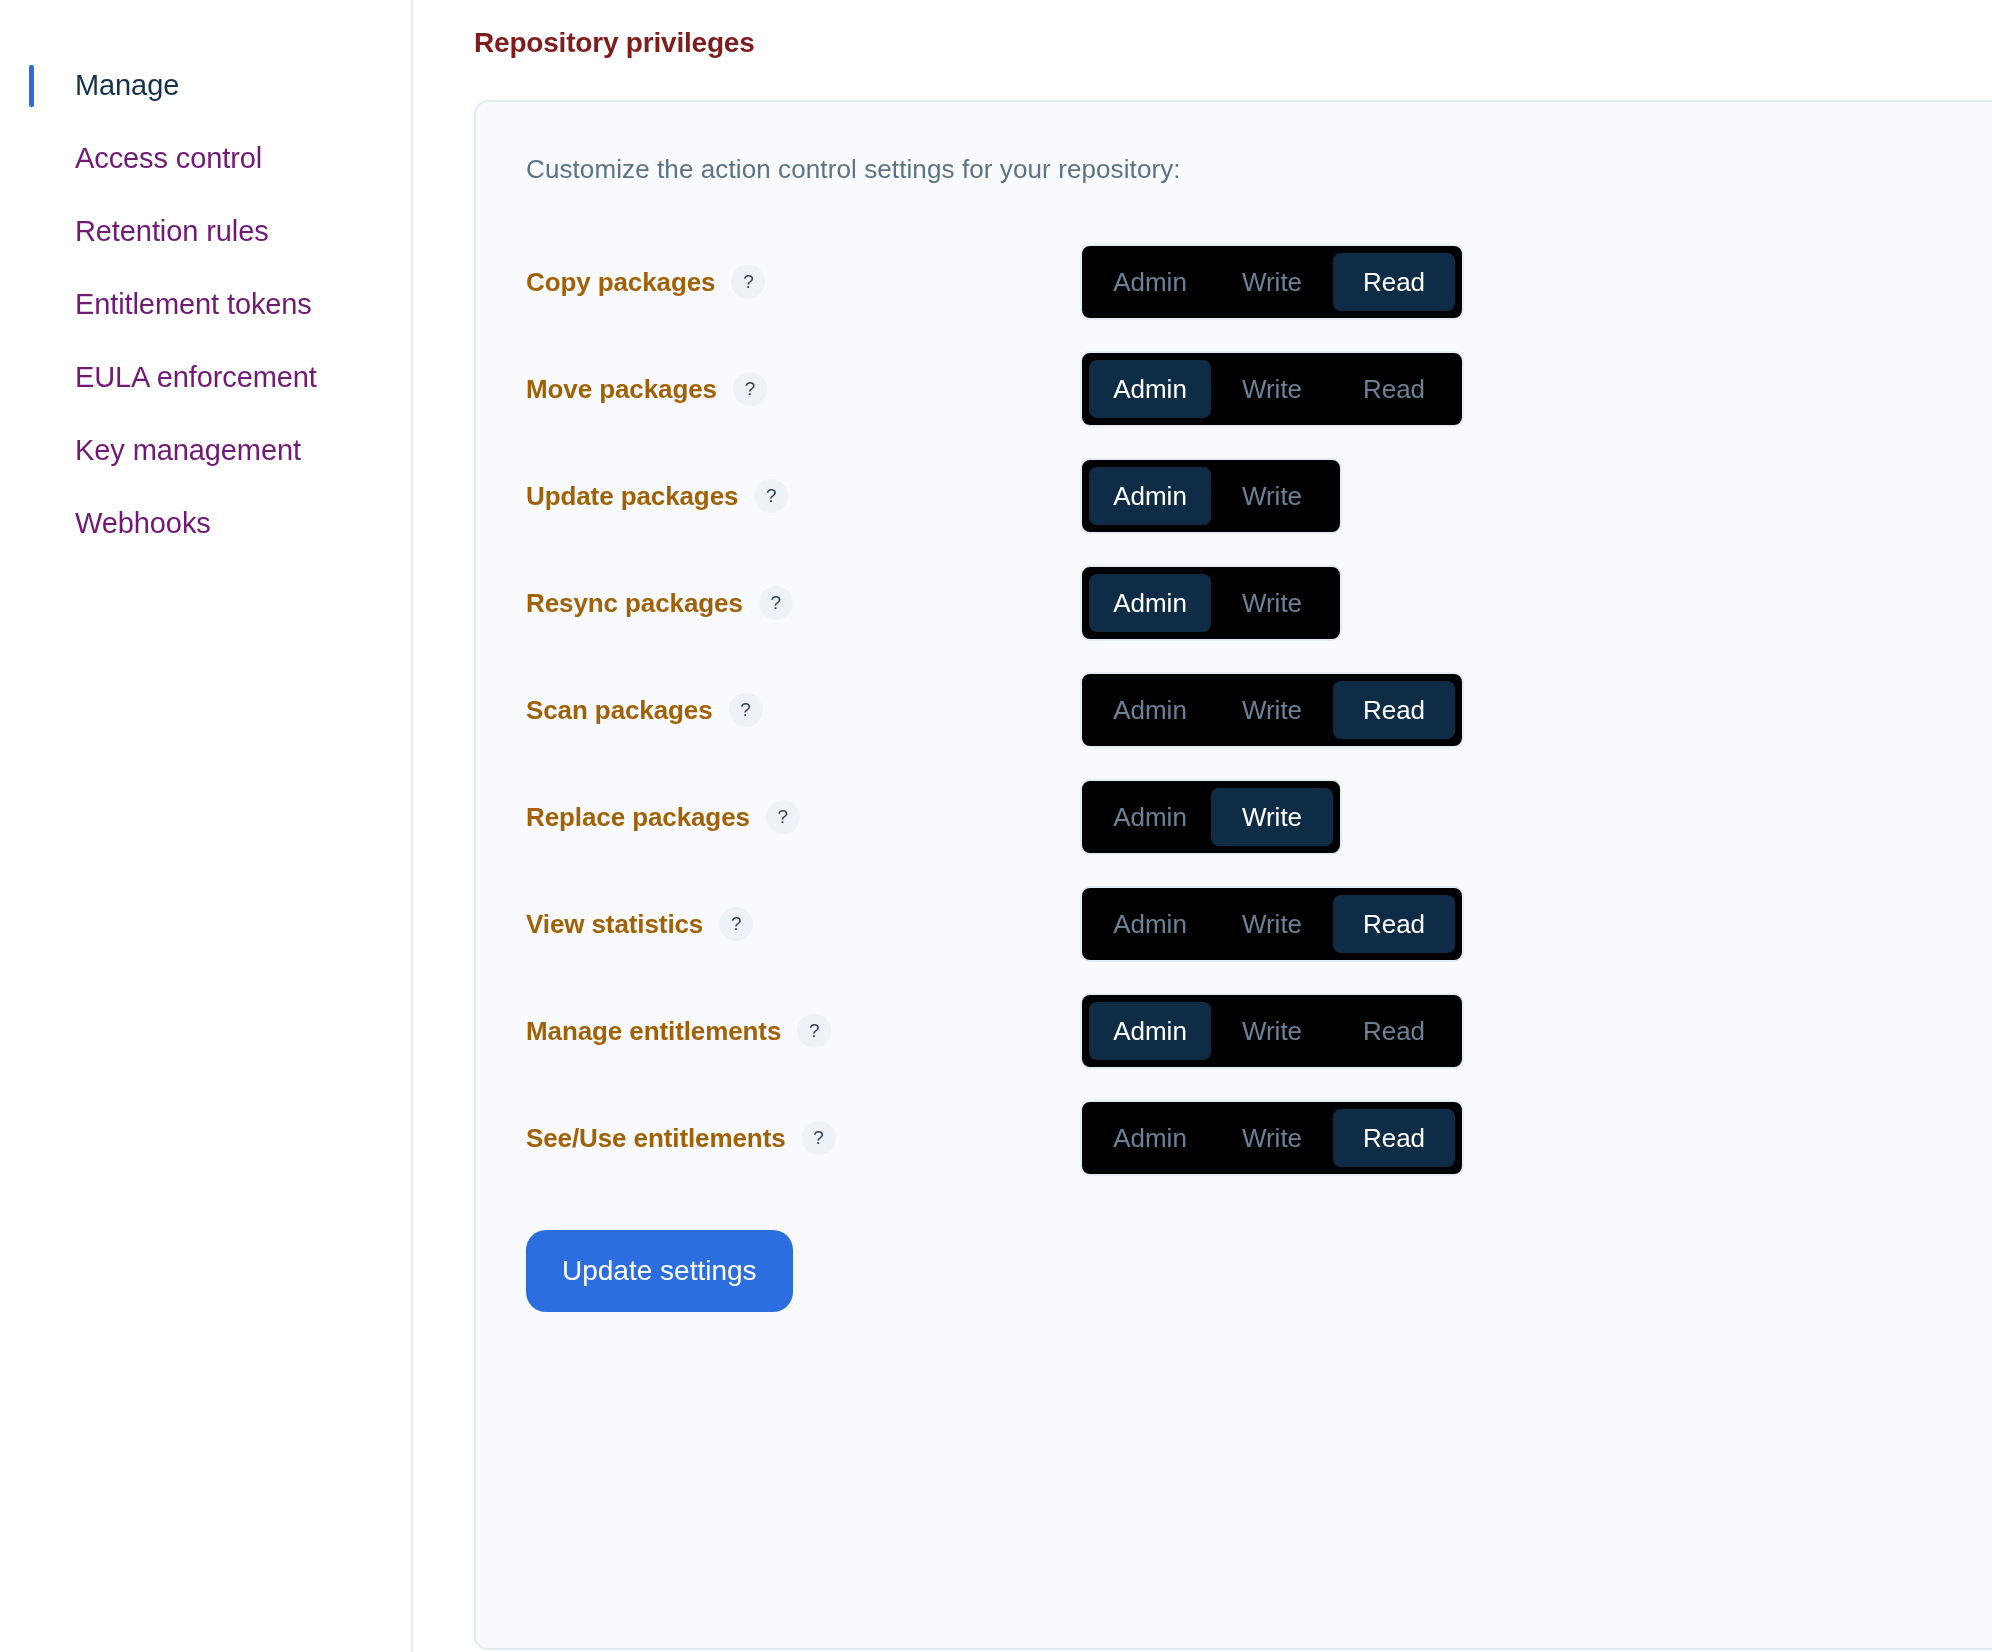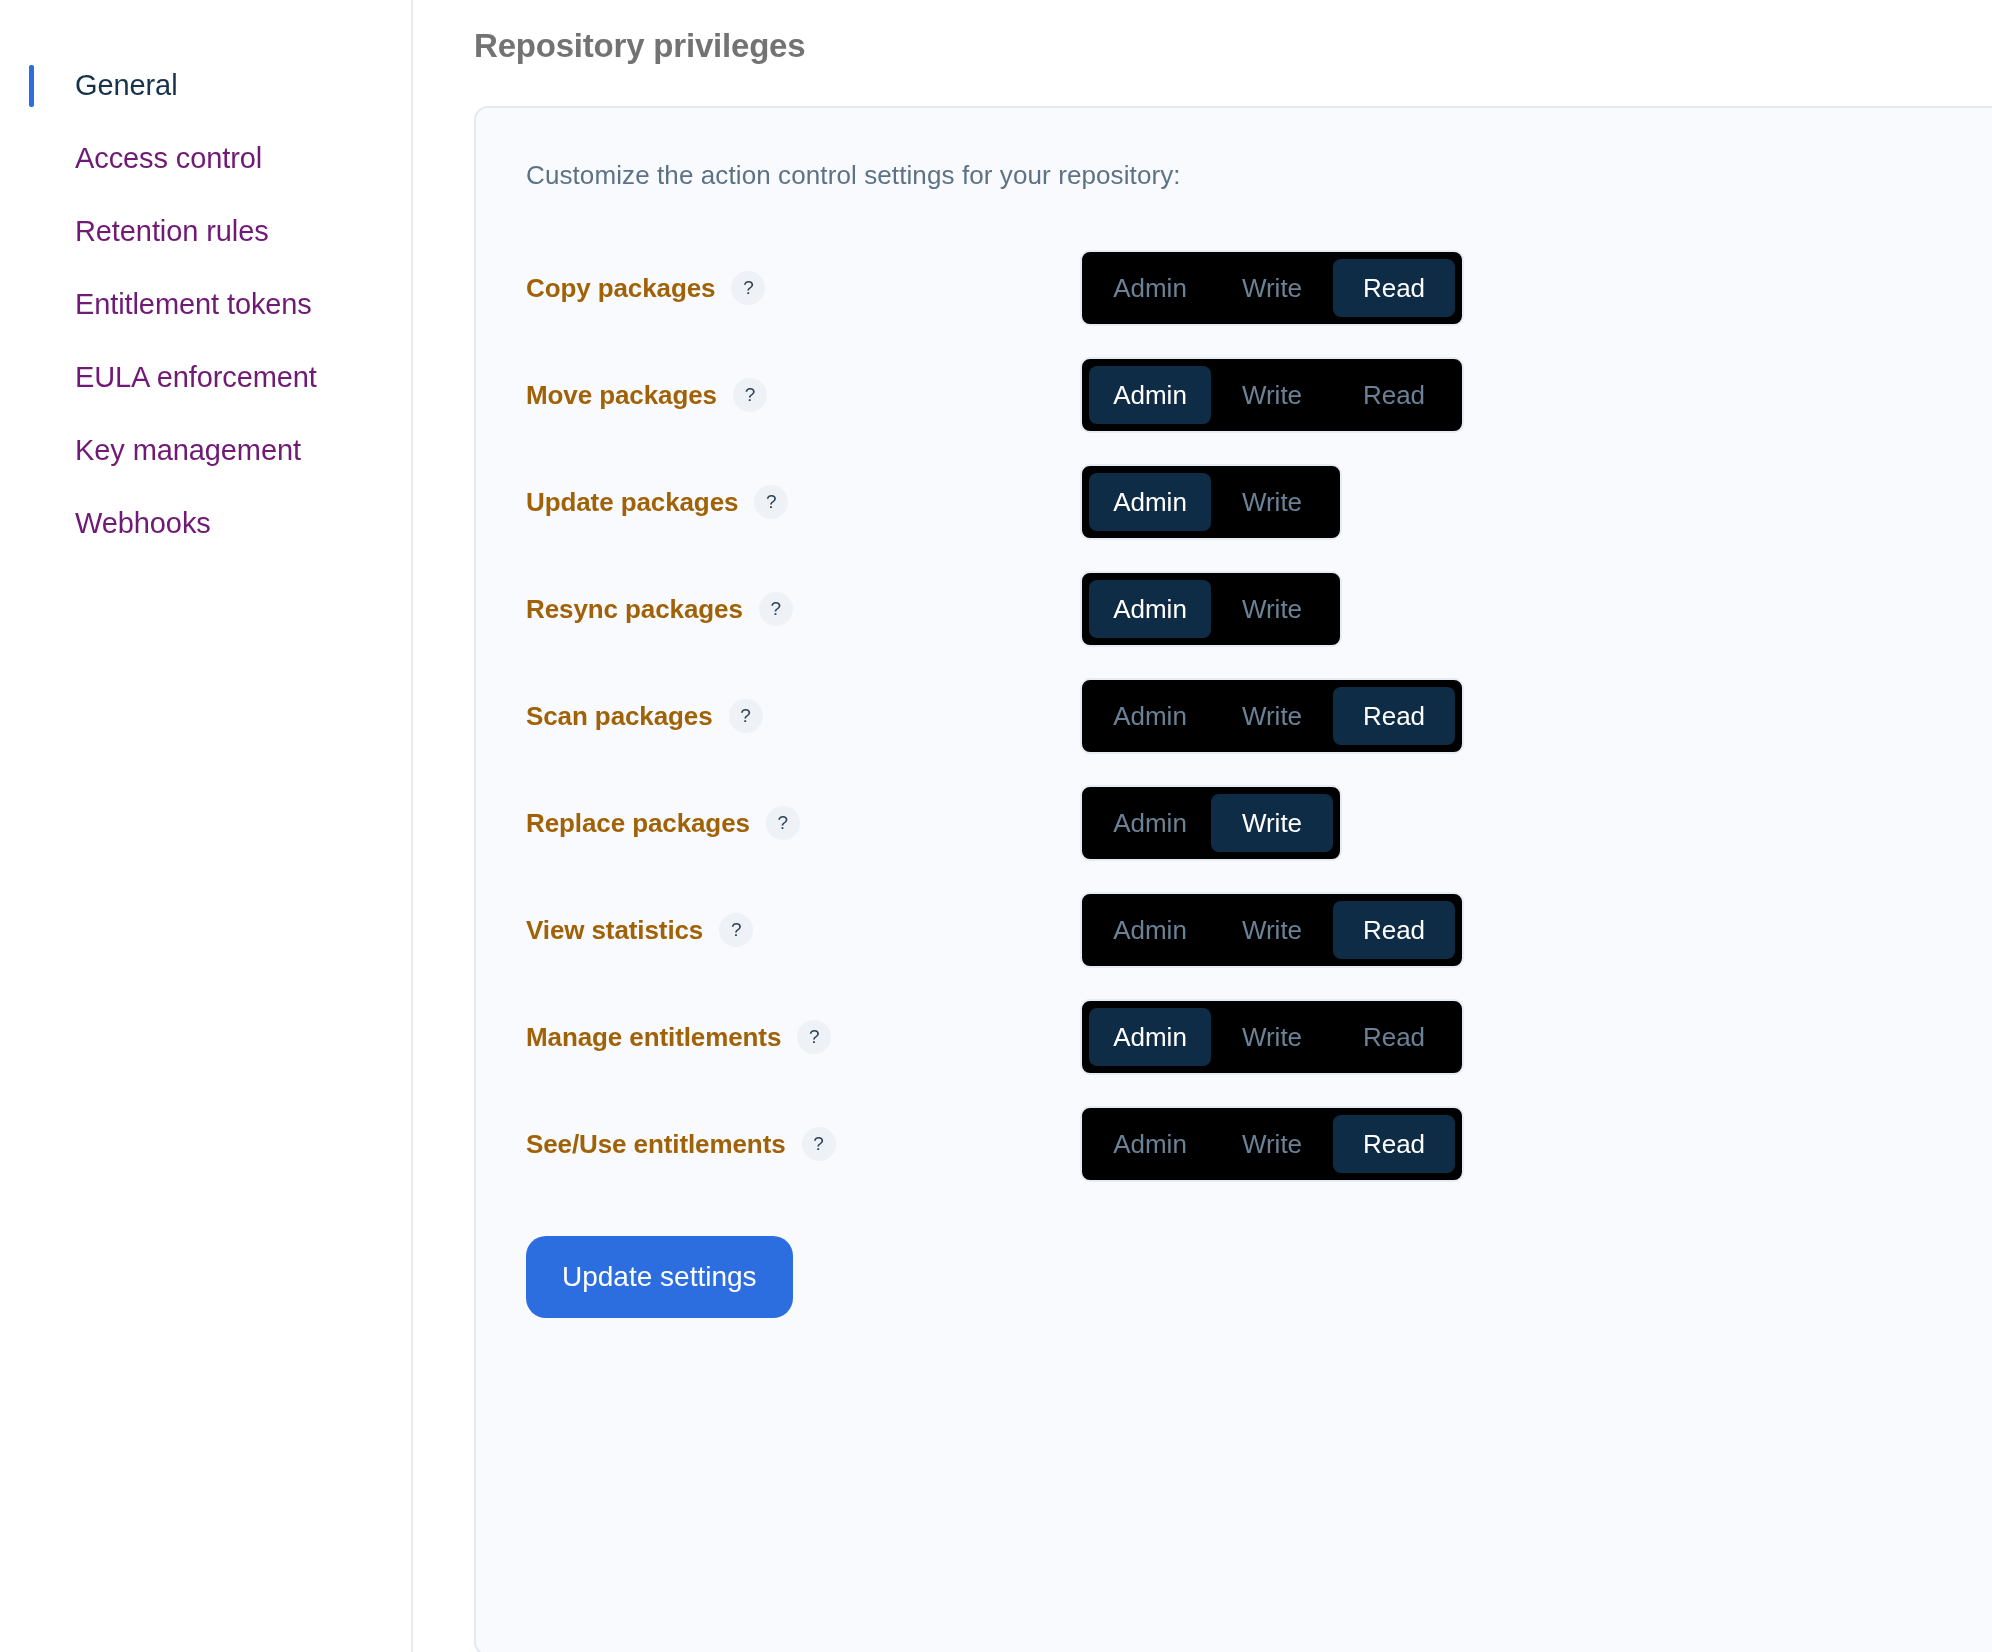--- a/index.html
+++ b/index.html
@@ -66,23 +66,23 @@
   .main {
     flex: 1;
     position: relative;
     padding-left: 61px;
     padding-top: 26px;
     background: #ffffff;
     overflow: hidden;
   }
 
   .page-title {
-    font-size: 33px;
+    font-size: 28px;
     line-height: 1.2;
-    color: #737373;
+    color: #7f1d1d;
     letter-spacing: -0.2px;
     margin-bottom: 40px;
     white-space: nowrap;
   }
 
   .card {
     position: relative;
     width: 1560px;
     height: 1550px;
     background: #f8fafd;
@@ -202,21 +202,21 @@
 </style>
 </head>
 <body>
 
 <div class="page">
 
   <nav class="sidebar">
     <div id="sidebar-items">
         <div class="nav-item active">
           <span class="active-bar"></span>
-          <span class="nav-label">General</span>
+          <span class="nav-label">Manage</span>
         </div>
         <div class="nav-item">
           <span class="nav-label">Access control</span>
         </div>
         <div class="nav-item">
           <span class="nav-label">Retention rules</span>
         </div>
         <div class="nav-item">
           <span class="nav-label">Entitlement tokens</span>
         </div>

